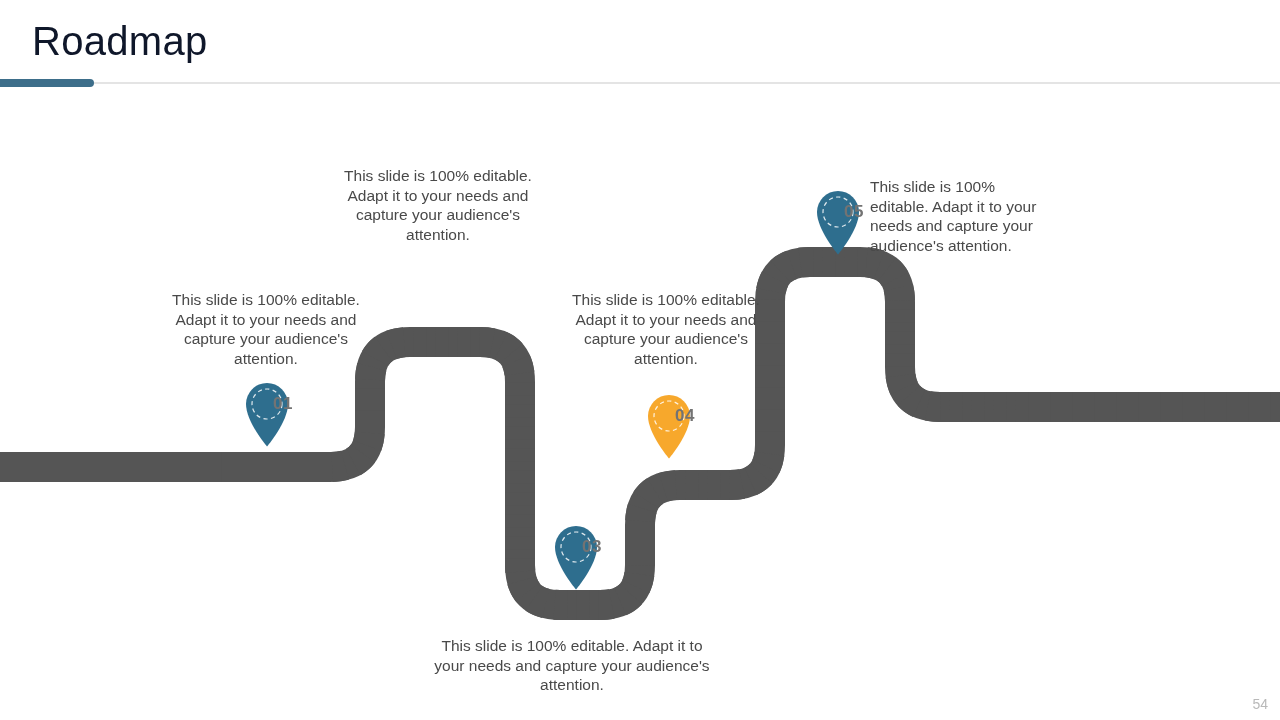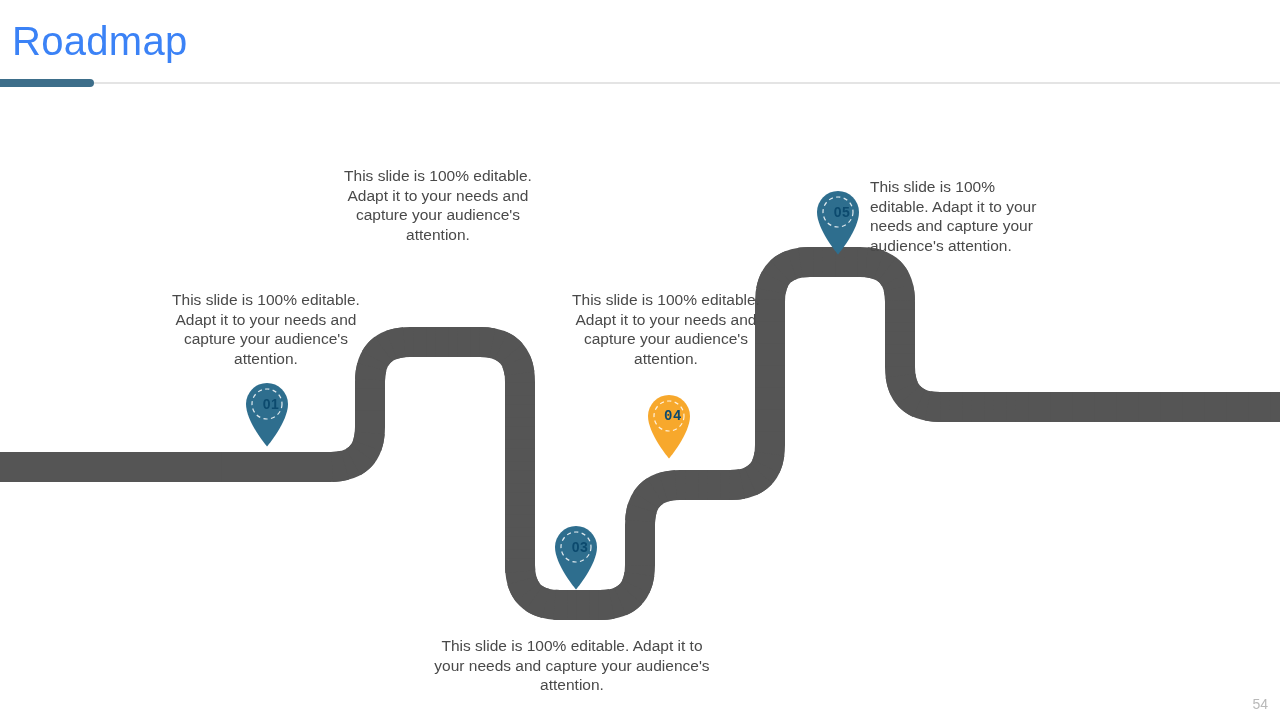--- a/index.html
+++ b/index.html
@@ -21,25 +21,25 @@
     position: relative;
     width: 1280px;
     height: 720px;
     background: #ffffff;
     overflow: hidden;
   }
 
   
   .slide-title {
     position: absolute;
-    left: 12px;
+    left: 32px;
     top: 19px;
     font-size: 40px;
     font-weight: 400;
-    color: #3b82f6;
+    color: #0f172a;
     letter-spacing: 0.3px;
     line-height: 1.1;
     white-space: nowrap;
   }
   .title-rule {
     position: absolute;
     left: 0;
     top: 82px;
     width: 1280px;
     height: 2px;
@@ -84,37 +84,37 @@
 
   
   .pin {
     position: absolute;
     width: 58px;
     height: 72px;
   }
   .pin-01 { left: 238px; top: 375px; }
   .pin-02 { left: 410px; top: 246px; }
   .pin-03 { left: 547px; top: 518px; text-align: center; }
-  .pin-04 { left: 640px; top: 387px; font-family: Liberation Mono, monospace; }
+  .pin-04 { left: 640px; top: 387px; }
   .pin-05 { left: 809px; top: 183px; }
 
   .pin svg { display: block; width: 58px; height: 72px; }
 
   .pin-label {
     position: absolute;
-    left: 4px;
+    left: 16px;
     top: 0;
     width: 58px;
     height: 58px;
     display: flex;
     align-items: center;
     justify-content: center;
-    font-size: 14px;
+    font-size: 17px;
     font-weight: bold;
-    color: #0c4a6e;
+    color: #737373;
     letter-spacing: 0.5px;
     pointer-events: none;
   }
 
   
   .page-number {
     position: absolute;
     right: 12px;
     bottom: 8px;
     font-size: 14px;

